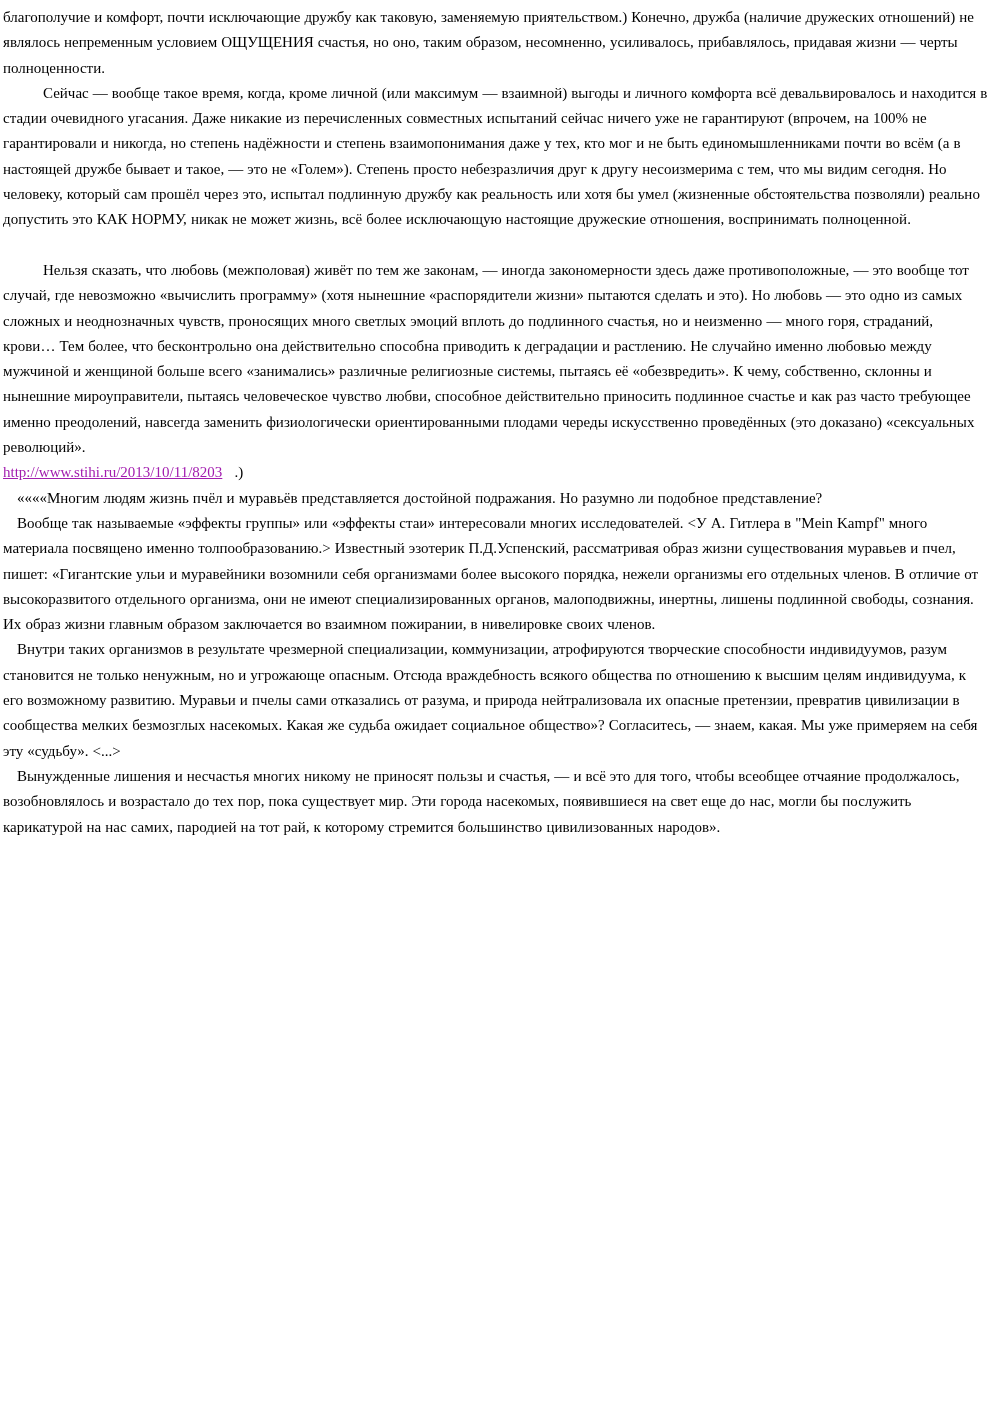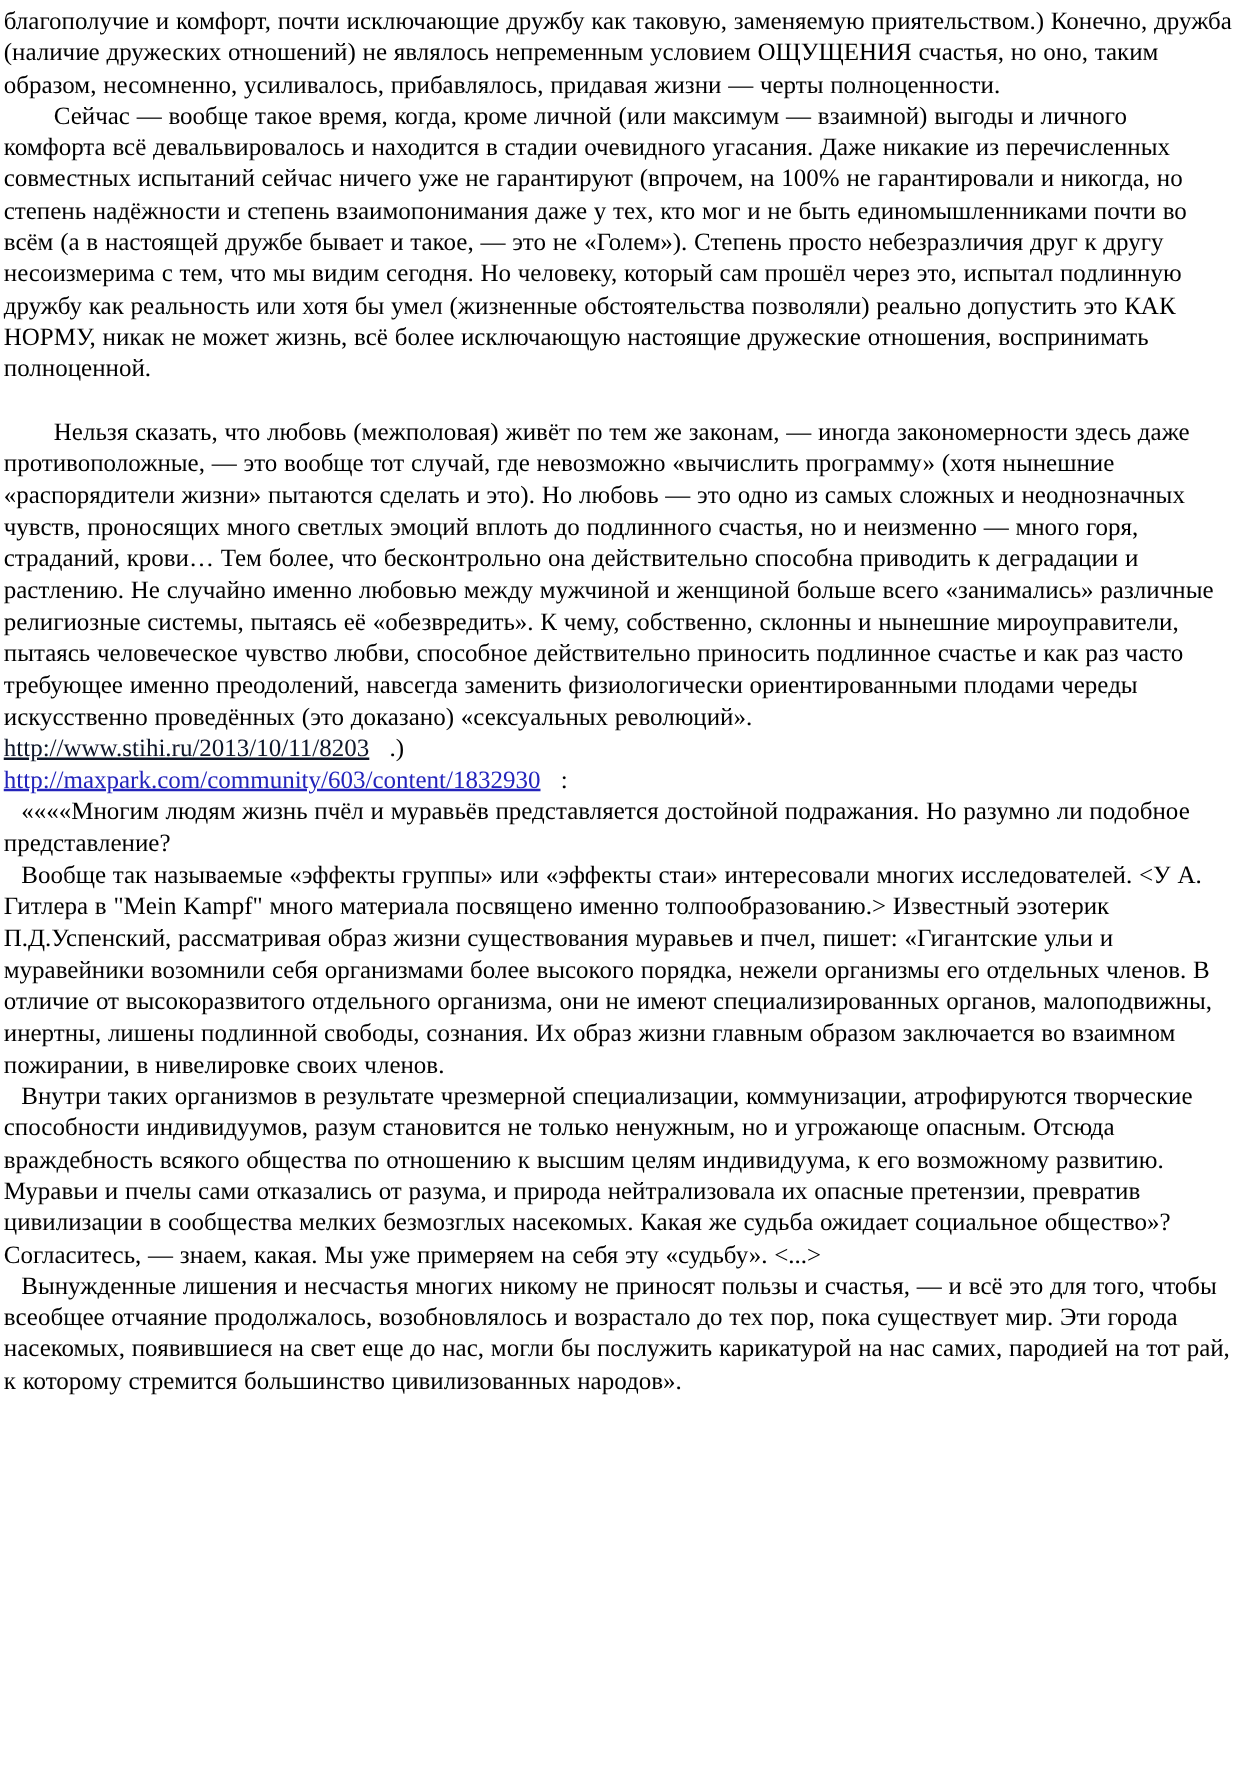--- a/index.html
+++ b/index.html
@@ -8,21 +8,21 @@
     height: 1421px;
     background: #ffffff;
     overflow: hidden;
   }
   .page {
     box-sizing: border-box;
     width: 994px;
     height: 1421px;
     padding: 5px 6px 0 3px;
     font-family: "Liberation Serif", "DejaVu Serif", serif;
-    font-size: 20px;
+    font-size: 15px;
     line-height: 25.3px;
     color: #000000;
     text-align: left;
   }
   p.para {
     margin: 0;
     padding: 0;
     white-space: pre-wrap;
     word-spacing: 0.02em;
   }
@@ -37,20 +37,19 @@
 </style>
 </head>
 <body style="background: rgb(255, 255, 255);">
 
 <div class="page" style="color: rgb(0, 0, 0);">
   <div>
       <p class="para flush"><span>благополучие и комфорт, почти исключающие дружбу как таковую, заменяемую приятельством.) Конечно, дружба (наличие дружеских отношений) не являлось непременным условием ОЩУЩЕНИЯ счастья, но оно, таким образом, несомненно, усиливалось, прибавлялось, придавая жизни — черты полноценности.</span></p>
       <p class="para indent"><span>Сейчас — вообще такое время, когда, кроме личной (или максимум — взаимной) выгоды и личного комфорта всё девальвировалось и находится в стадии очевидного угасания. Даже никакие из перечисленных совместных испытаний сейчас ничего уже не гарантируют (впрочем, на 100% не гарантировали и никогда, но степень надёжности и степень взаимопонимания даже у тех, кто мог и не быть единомышленниками почти во всём (а в настоящей дружбе бывает и такое, — это не «Голем»). Степень просто небезразличия друг к другу несоизмерима с тем, что мы видим сегодня. Но человеку, который сам прошёл через это, испытал подлинную дружбу как реальность или хотя бы умел (жизненные обстоятельства позволяли) реально допустить это КАК НОРМУ, никак не может жизнь, всё более исключающую настоящие дружеские отношения, воспринимать полноценной.</span></p>
       <p class="para blank">&nbsp;</p>
       <p class="para indent"><span>Нельзя сказать, что любовь (межполовая) живёт по тем же законам, — иногда закономерности здесь даже противоположные, — это вообще тот случай, где невозможно «вычислить программу» (хотя нынешние «распорядители жизни» пытаются сделать и это). Но любовь — это одно из самых сложных и неоднозначных чувств, проносящих много светлых эмоций вплоть до подлинного счастья, но и неизменно — много горя, страданий, крови… Тем более, что бесконтрольно она действительно способна приводить к деградации и растлению. Не случайно именно любовью между мужчиной и женщиной больше всего «занимались» различные религиозные системы, пытаясь её «обезвредить». К чему, собственно, склонны и нынешние мироуправители, пытаясь человеческое чувство любви, способное действительно приносить подлинное счастье и как раз часто требующее именно преодолений, навсегда заменить физиологически ориентированными плодами череды искусственно проведённых (это доказано) «сексуальных революций».</span></p>
-      <p class="para flush"><a class="doclink" href="#" style="color: #0f172a;">http://www.stihi.ru/2013/10/11/8203</a><span>   .)</span></p>
-      <p class="para flush"><a class="doclink" href="#" style="color: rgb(35, 35, 187);">http://maxpark.com/community/603/content/1832930</a><span>   :</span></p>
+      <p class="para flush"><a class="doclink" href="#" style="color: #a21caf;">http://www.stihi.ru/2013/10/11/8203</a><span>   .)</span></p>
       <p class="para quote"><span>««««Многим людям жизнь пчёл и муравьёв представляется достойной подражания. Но разумно ли подобное представление?</span></p>
       <p class="para quote"><span>Вообще так называемые «эффекты группы» или «эффекты стаи» интересовали многих исследователей. &lt;У А. Гитлера в "Mein Kampf" много материала посвящено именно толпообразованию.&gt; Известный эзотерик П.Д.Успенский, рассматривая образ жизни существования муравьев и пчел, пишет: «Гигантские ульи и муравейники возомнили себя организмами более высокого порядка, нежели организмы его отдельных членов. В отличие от высокоразвитого отдельного организма, они не имеют специализированных органов, малоподвижны, инертны, лишены подлинной свободы, сознания. Их образ жизни главным образом заключается во взаимном пожирании, в нивелировке своих членов.</span></p>
       <p class="para quote"><span>Внутри таких организмов в результате чрезмерной специализации, коммунизации, атрофируются творческие способности индивидуумов, разум становится не только ненужным, но и угрожающе опасным. Отсюда враждебность всякого общества по отношению к высшим целям индивидуума, к его возможному развитию. Муравьи и пчелы сами отказались от разума, и природа нейтрализовала их опасные претензии, превратив цивилизации в сообщества мелких безмозглых насекомых. Какая же судьба ожидает социальное общество»? Согласитесь, — знаем, какая. Мы уже примеряем на себя эту «судьбу». &lt;...&gt;</span></p>
       <p class="para quote"><span>Вынужденные лишения и несчастья многих никому не приносят пользы и счастья, — и всё это для того, чтобы всеобщее отчаяние продолжалось, возобновлялось и возрастало до тех пор, пока существует мир. Эти города насекомых, появившиеся на свет еще до нас, могли бы послужить карикатурой на нас самих, пародией на тот рай, к которому стремится большинство цивилизованных народов».</span></p>
     </div>
 </div>
 
 </body></html>

